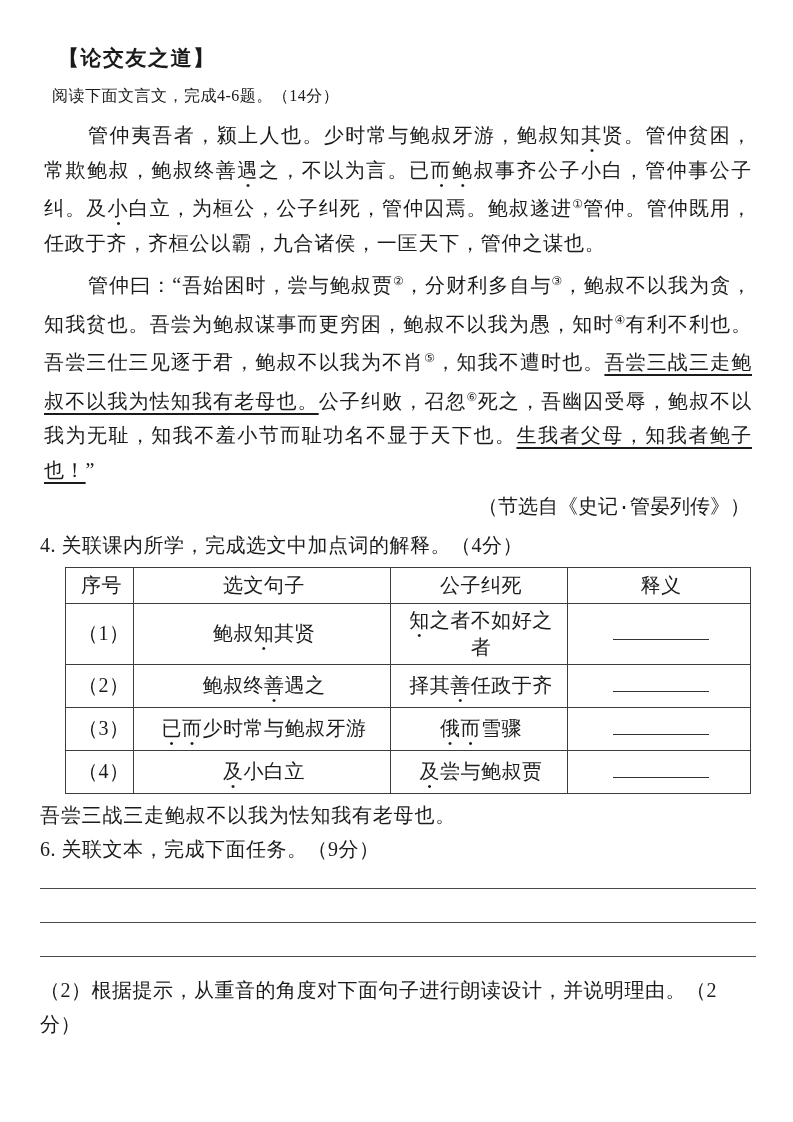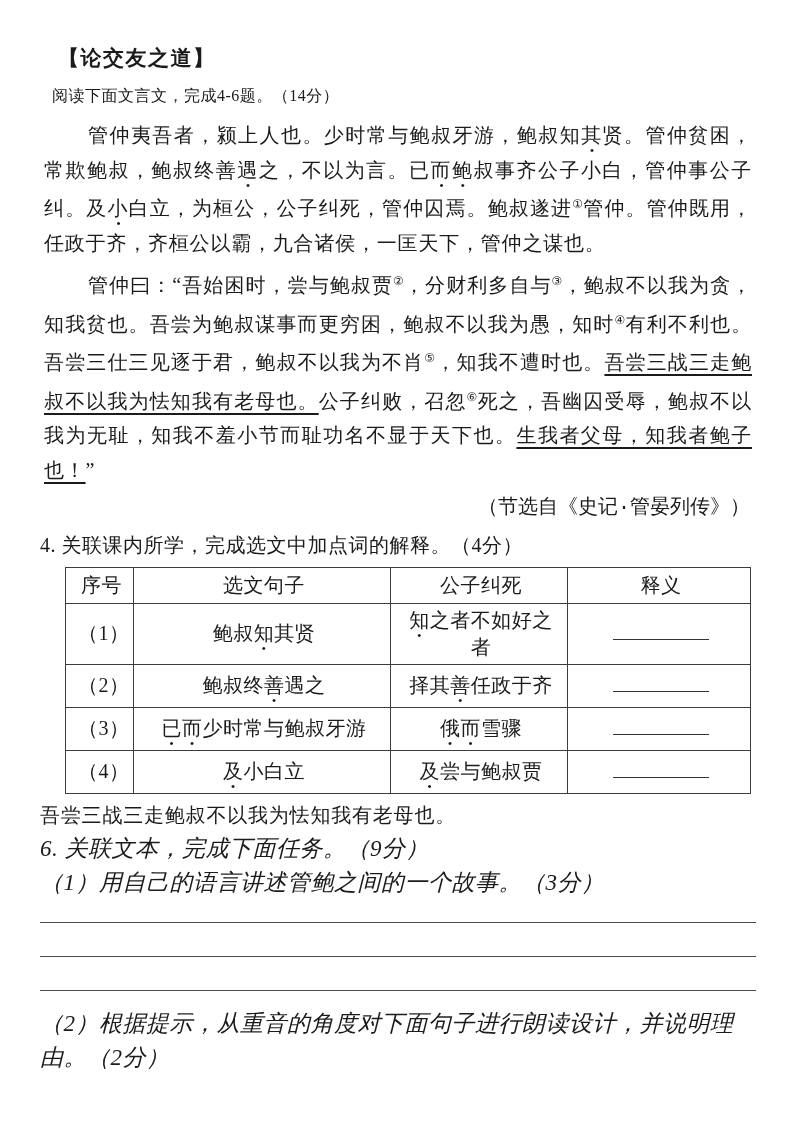--- a/index.html
+++ b/index.html
@@ -14,21 +14,21 @@
   }
   .intro{font-size:16px;margin:0 0 8px 12px;line-height:28px;letter-spacing:0.5px;}
   .para{
     font-size:20px;line-height:34.5px;text-align:justify;text-indent:2.2em;
     letter-spacing:0.8px;margin:4px;
   }
   .source{font-size:20px;line-height:34.5px;text-align:right;padding-right:6px;margin:0;font-family:Liberation Mono, monospace;}
   .notes{font-size:20px;line-height:34px;text-align:justify;text-indent:2.2em;letter-spacing:0.5px;margin:0;}
   .q-prompt{font-size:20px;line-height:32px;margin:3px 0 0 0;letter-spacing:0.5px;}
   .q-sent{font-size:20px;line-height:34px;margin:0;letter-spacing:0.8px;}
-  .sub-prompt{font-size:23px;line-height:34px;margin:0;letter-spacing:0.5px;font-style:italic;}
+  .sub-prompt{font-size:20px;line-height:34px;margin:0;letter-spacing:0.5px;}
 
   
   .u{text-decoration:underline;text-decoration-thickness:1.5px;text-underline-offset:5px;}
   .sup{font-size:12px;vertical-align:7px;letter-spacing:0;}
   .dot{position:relative;}
   .dot::after{
     content:"\2022";position:absolute;left:50%;transform:translateX(-50%);
     top:20px;font-size:13px;line-height:1;
   }
 
@@ -105,21 +105,20 @@
       <td><span class="dot">及</span><span>小白立</span></td>
       <td><span class="dot">及</span><span>尝与鲍叔贾</span></td>
       <td><span class="blank"></span></td>
     </tr>
   </tbody>
     </table>
 
   <p class="q-sent">吾尝三战三走鲍叔不以我为怯知我有老母也。</p>
 
   <p class="sub-prompt">6. 关联文本，完成下面任务。（9分）</p>
-  <p class="sub-prompt">（1）用自己的语言讲述管鲍之间的一个故事。（3分）</p>
 
   <div class="ans first"></div>
   <div class="ans rest"></div>
   <div class="ans rest"></div>
 
   <p class="sub-prompt" style="margin-top:16px;">（2）根据提示，从重音的角度对下面句子进行朗读设计，并说明理由。（2分）</p>
 
 </div>
 
 </body></html>

